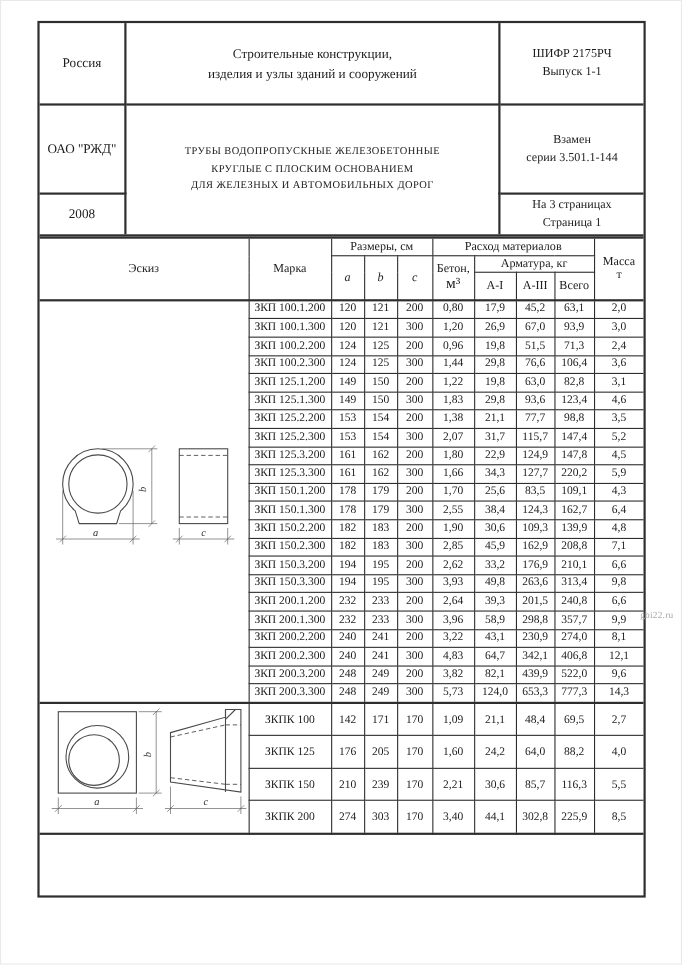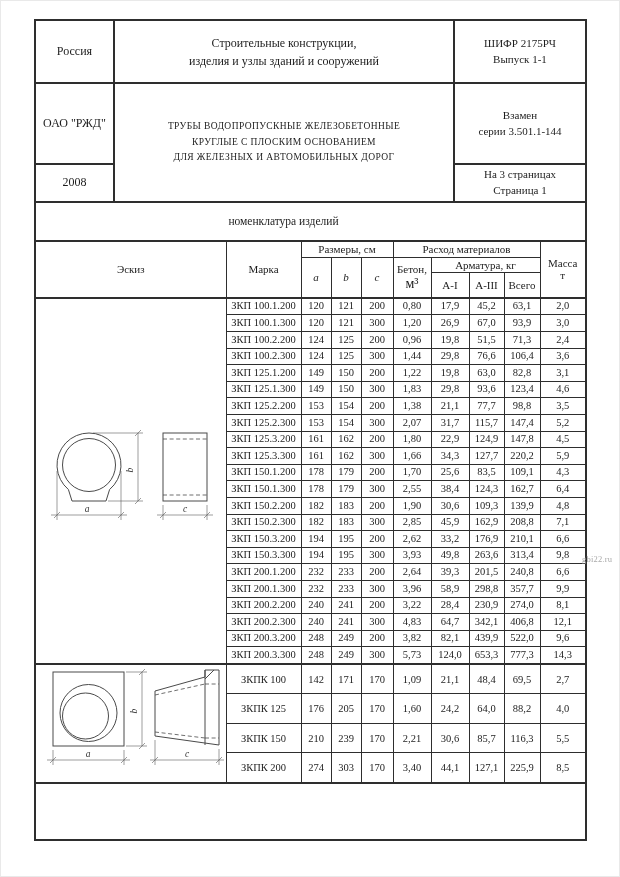--- a/index.html
+++ b/index.html
@@ -10,21 +10,21 @@
   }
   .page{position:absolute;inset:0;box-shadow:inset 0 0 0 1px #e9e9e9;}
   .doc{
     position:absolute;left:34px;top:19px;width:553px;box-sizing:border-box;
     border:2px solid #2e2e2e;background:#fff;
   }
   table{border-collapse:collapse;border-style:hidden;table-layout:fixed;width:549px;}
   td{overflow:hidden;}
   
   .hdr td{border:2px solid #2e2e2e;text-align:center;vertical-align:middle;padding:2px;}
-  .hdr .r1{height:62px;}
+  .hdr .r1{height:74px;}
   .hdr .r2{height:81px;}
   .hdr .r3{height:31px;}
   .t12{font-size:12px;}
   .t11{font-size:11px;line-height:1.45;}
   .class-title{font-size:12px;line-height:1.5;border-radius:19px;}
   .doc-title{font-size:9.5px;letter-spacing:.4px;line-height:1.65;}
   .hline{height:2px;background:#2e2e2e;width:100%;}
   .nomen{
     height:37px;display:flex;align-items:center;justify-content:center;
     font-size:11.5px;
@@ -96,23 +96,20 @@
         <td class="t11">
           <div>На 3 страницах</div>
           <div>Страница 1</div>
         </td>
       </tr>
     </tbody>
       </table>
 
     <div class="hline"></div>
 
-    <div class="nomen">
-      <span>номенклатура изделий</span>
-    </div>
 
     <div class="hline"></div>
 
     <table class="main">
       <colgroup>
         <col style="width:190px">
           <col style="width:75px">
         <col style="width:30px">
           <col style="width:30px">
           <col style="width:32px">
@@ -367,21 +364,21 @@
             <td>298,8</td>
             <td>357,7</td>
             <td>9,9</td>
           </tr>
           <tr>
             <td>ЗКП 200.2.200</td>
             <td>240</td>
             <td>241</td>
             <td>200</td>
             <td>3,22</td>
-            <td>28,4</td>
+            <td>43,1</td>
             <td>230,9</td>
             <td>274,0</td>
             <td>8,1</td>
           </tr>
           <tr>
             <td>ЗКП 200.2.300</td>
             <td>240</td>
             <td>241</td>
             <td>300</td>
             <td>4,83</td>
@@ -469,21 +466,21 @@
             <td>116,3</td>
             <td>5,5</td>
           </tr>
           <tr>
             <td>ЗКПК 200</td>
             <td>274</td>
             <td>303</td>
             <td>170</td>
             <td>3,40</td>
             <td>44,1</td>
-            <td>127,1</td>
+            <td>302,8</td>
             <td>225,9</td>
             <td>8,5</td>
           </tr>
         </tbody>
 
       <tbody>
         <tr>
           <td class="empty-cell" colspan="10"></td>
         </tr>
       </tbody>

